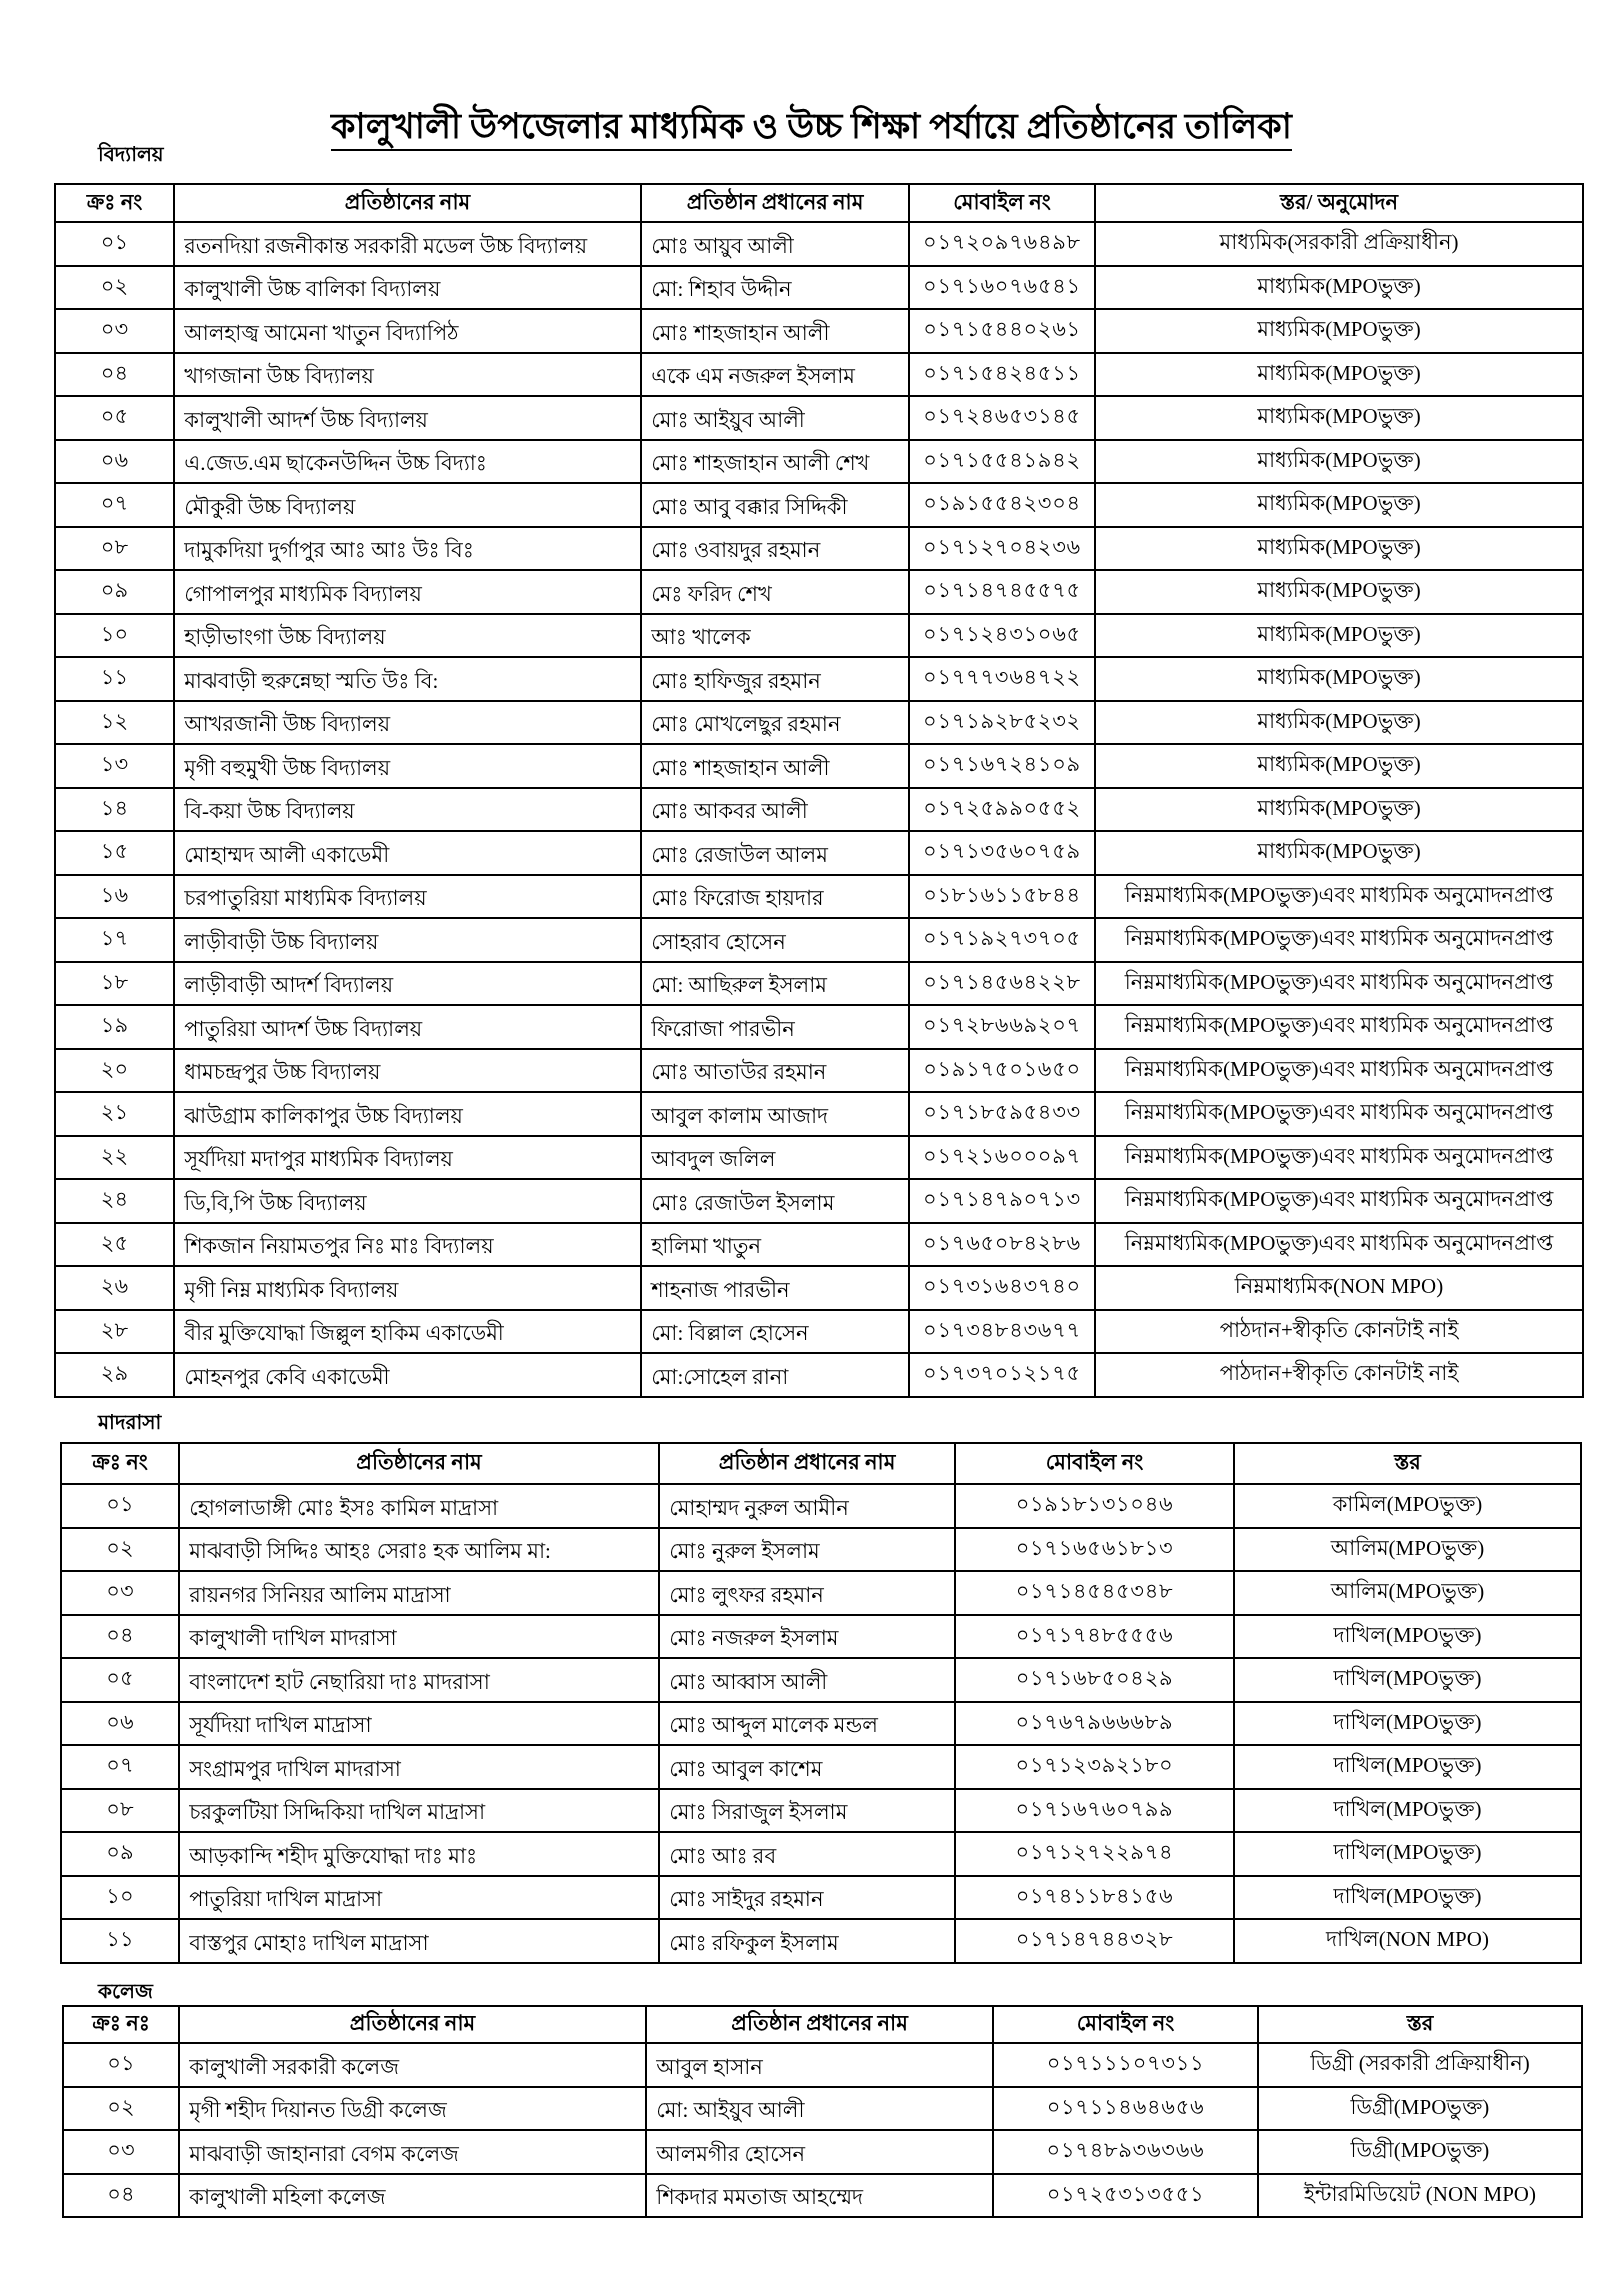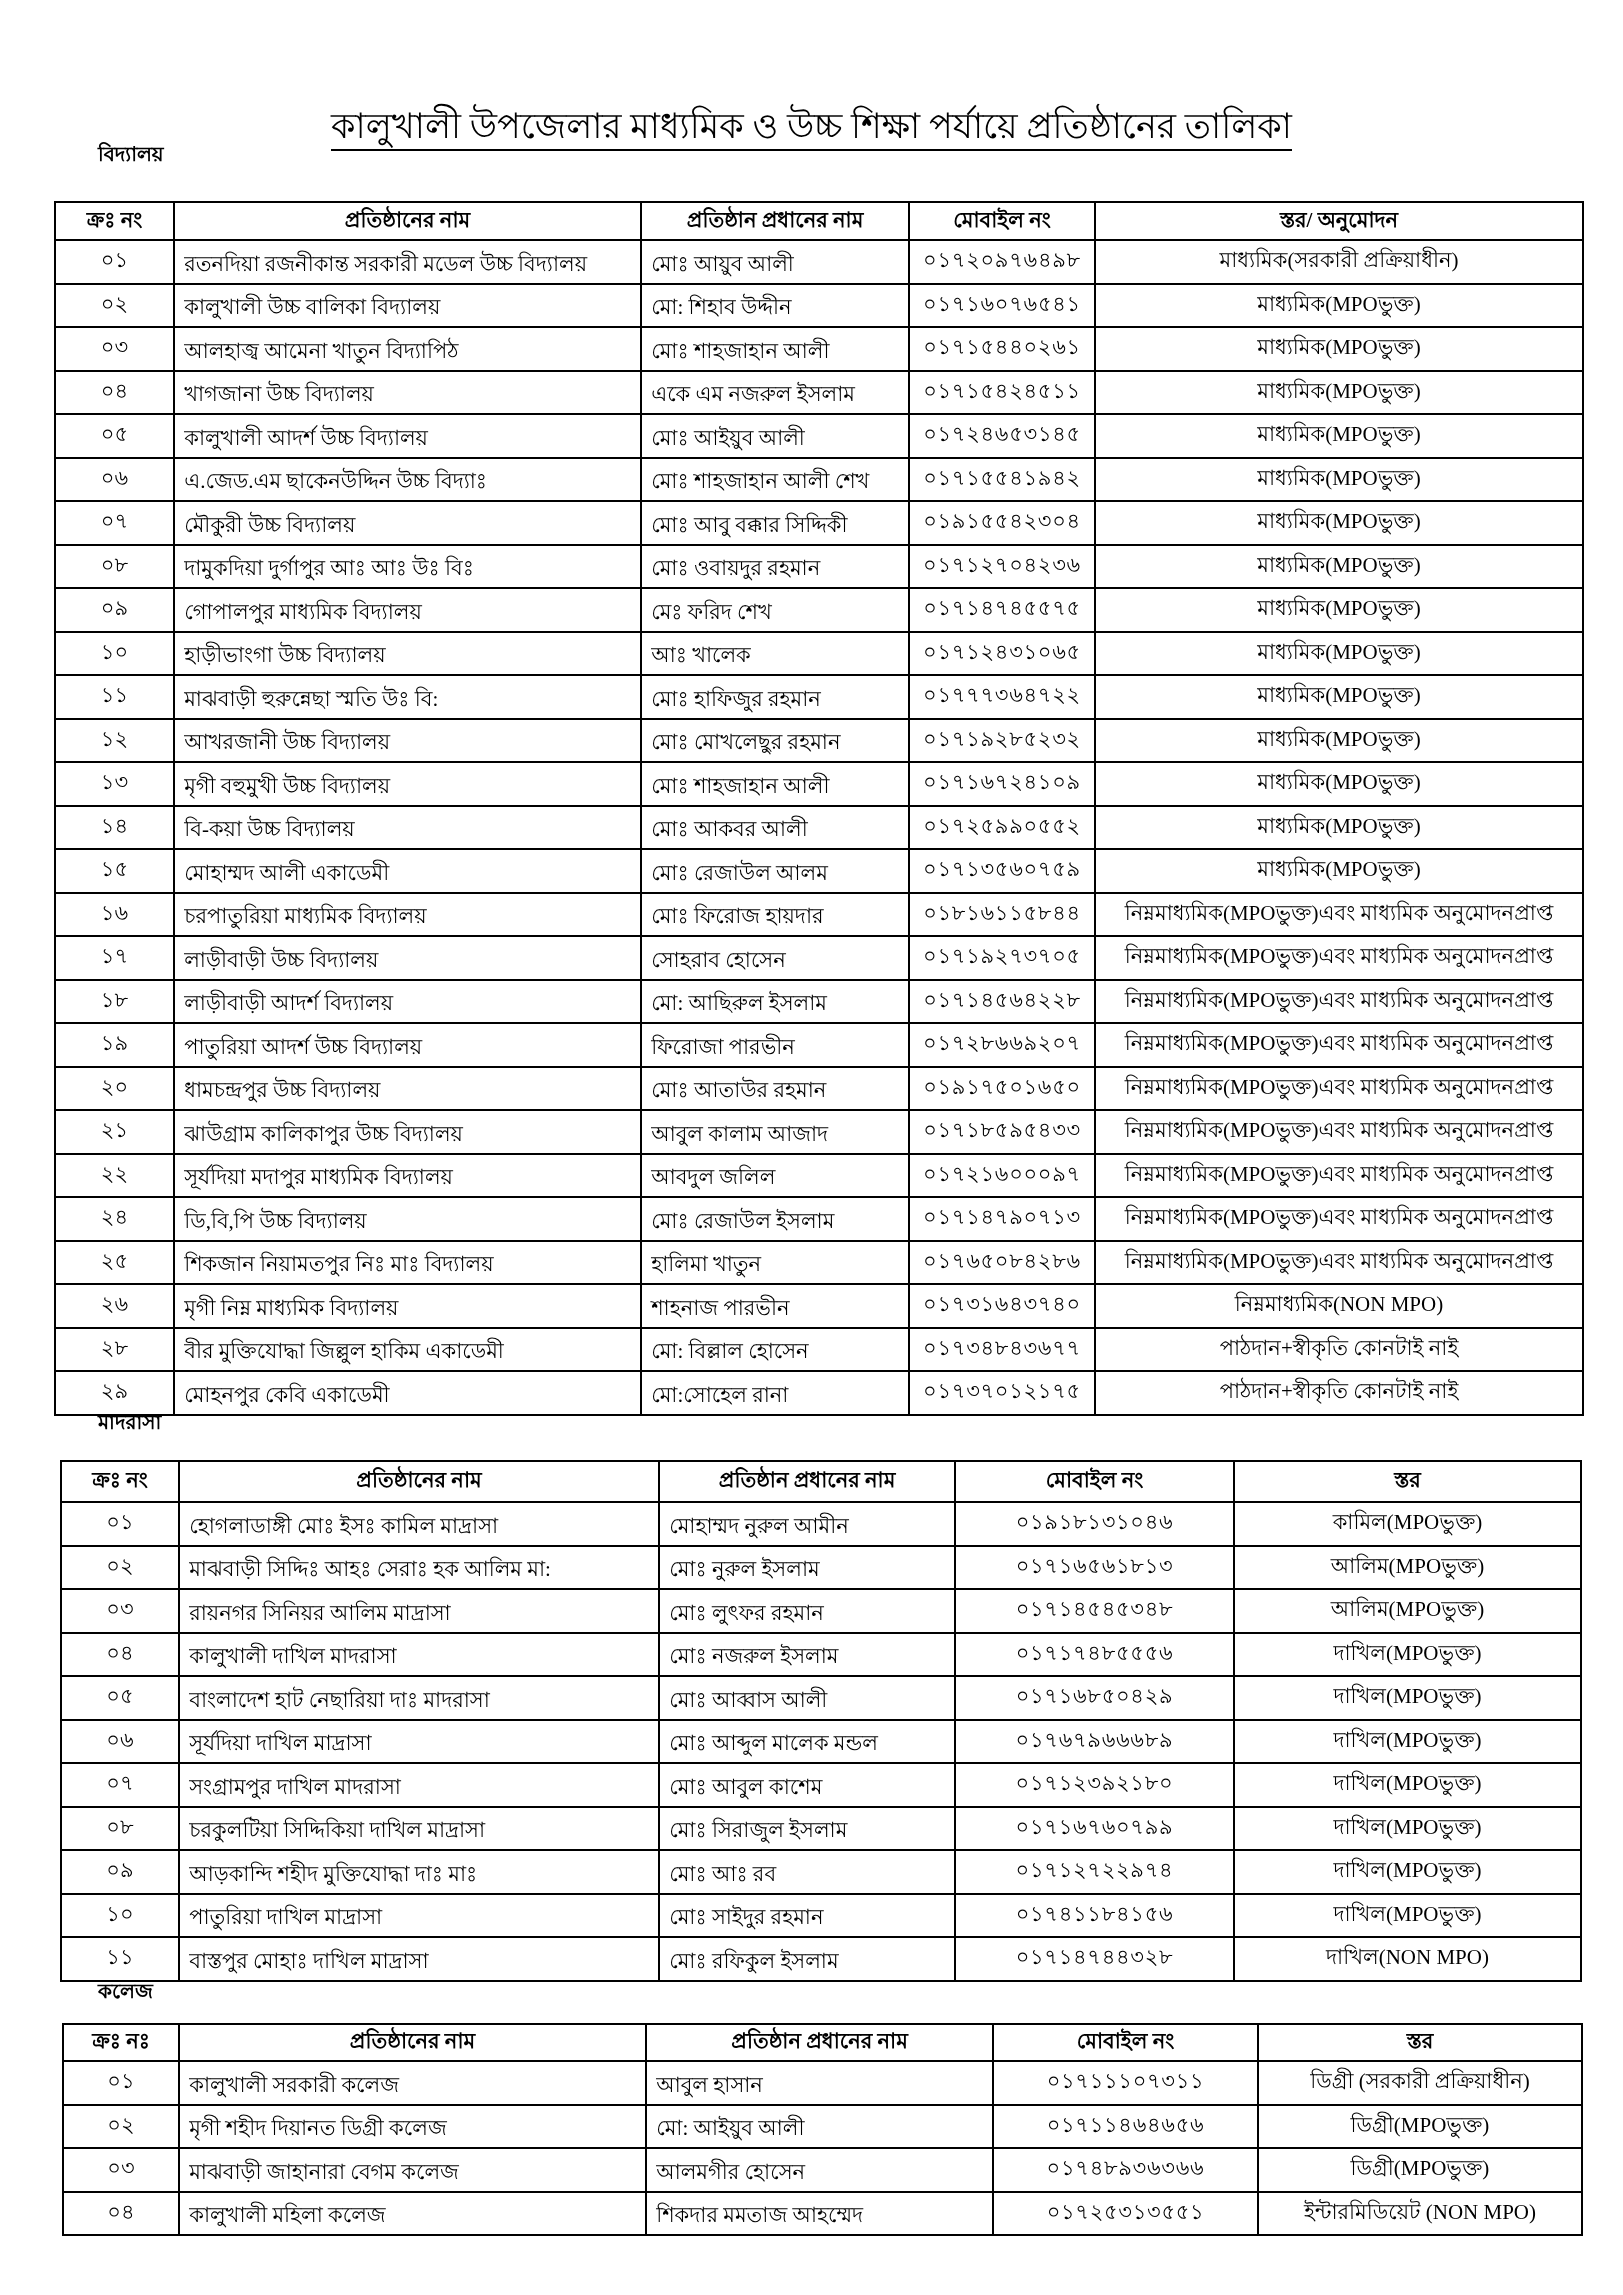--- a/index.html
+++ b/index.html
@@ -3,30 +3,29 @@
 <meta charset="utf-8">
 <style>
   html, body { margin: 0; padding: 0; background: #ffffff; }
   body {
     width: 1623px; height: 2295px; position: relative;
     font-family: "Liberation Serif", "DejaVu Serif", serif;
     color: #000;
   }
   .doc-title {
     position: absolute; left: 0; width: 1623px; top: 99px;
-    text-align: center; font-size: 35px; font-weight: normal;
+    text-align: center; font-size: 35px; font-weight: bold;
   }
   .doc-title span { border-bottom: 2px solid #000; padding-bottom: 2.6px; }
   .section-heading {
     position: absolute; font-size: 20px; font-weight: bold;
   }
   table.list {
     position: absolute; border-collapse: collapse; table-layout: fixed;
     border: 2.6px solid #000;
-    margin-top: 18px;
   }
   table.list th, table.list td {
     border: 2px solid #000; font-size: 21px; padding: 0 9.2px;
     overflow: hidden; white-space: nowrap;
   }
   table.list th { font-weight: bold; text-align: center; }
   table.list td.c { text-align: center; }
   table.list td.l { text-align: left; vertical-align: top; padding-top: 6.5px; }
   table.list td.ph { text-align: center; letter-spacing: 0.7px; }
 </style>

